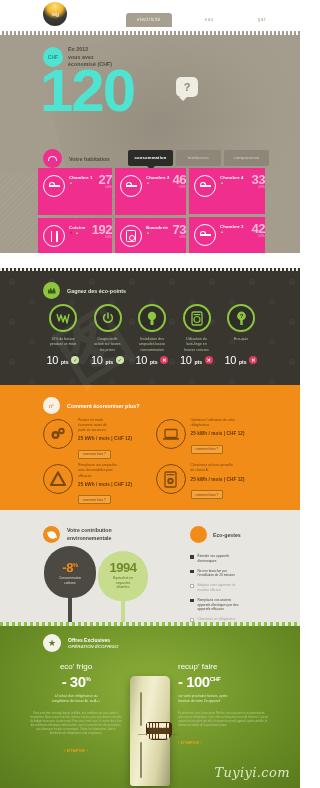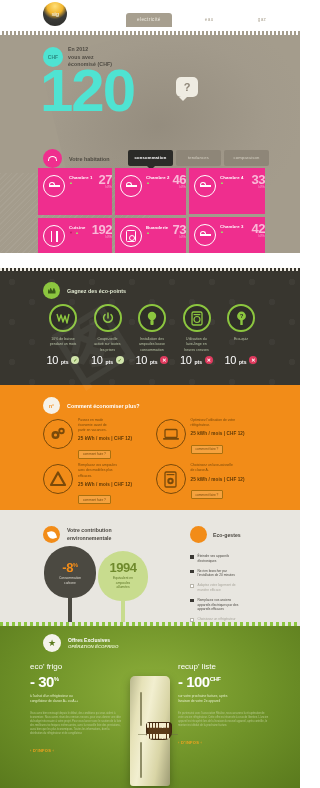--- a/index.html
+++ b/index.html
@@ -231,21 +231,21 @@
     content:""; position:absolute; left:0; top:0; right:0; height:4px;
     background:repeating-linear-gradient(90deg,#8cc63f 0 3px, #e8e6e0 3px 6px);
   }
   .offhead { position:absolute; left:43px; top:12px; display:flex; align-items:center; gap:7px; }
   .offdot { width:18px; height:18px; border-radius:50%; background:#f4f3ea; display:flex; align-items:center; justify-content:center; color:#5a7a1d; font-size:9px; line-height:9px; }
   .offtitle { font-size:5px; color:#fff; font-weight:bold; line-height:1.45; }
   .offsub { font-size:4.4px; color:#e4eec8; font-style:italic; font-weight:bold; }
 
   .offcols { position:absolute; left:30px; top:40px; width:240px; display:flex; }
   .offcol { width:92px; }
-  .offcol.left { text-align:left; } .offcol.right { text-align:left; }
+  .offcol.left { text-align:center; } .offcol.right { text-align:left; }
   .offname { font-size:8px; color:#fff; }
   .offprice { font-size:15px; color:#fff; font-weight:bold; letter-spacing:-.5px; margin-top:1px; line-height:15px; }
   .offprice sup { font-size:6px; vertical-align:super; }
   .offdesc { font-size:3.3px; color:#e1ebc6; line-height:1.5; margin-top:5px; }
   .offbody { font-size:2.6px; color:#b5c98a; line-height:1.55; margin-top:8px; }
   .offlink { font-size:4px; color:#f2a31e; font-weight:bold; margin-top:12px; letter-spacing:.3px; }
 
   .fridge { position:absolute; left:124px; top:48px; width:52px; height:122px; }
   .fbody {
     position:absolute; left:6px; top:6px; width:40px; height:110px; border-radius:5px 5px 3px 3px;
@@ -660,21 +660,21 @@
         <div class="offprice"><span>- 30</span><sup>%</sup></div>
         <div class="offdesc" style="white-space:pre-line">à l'achat d'un réfrigérateur ou
 congélateur de classe A+ ou A++</div>
         <div class="offbody">Vous avez bien envisagé depuis le début, des conditions qui vous aident à économiser. Nous avons réuni des remises neuves, pour vous donner une idée du budget nécessaire à votre projet. Pour vous lancer avec le soutien de la liste des meilleures techniques intéressantes, avec la nouvelle liste des prestations, aussi bien que les plus économiques. Toutes les informations, dont la distribution du réfrigérateur et de congélateur.</div>
         <div class="offlink">› D'INFOS ‹</div>
       </div>
 
       <div style="width:56px"></div>
 
       <div class="offcol right">
-        <div class="offname">recup' liste</div>
+        <div class="offname">recup' faire</div>
         <div class="offprice"><span>- 100</span><sup>CHF</sup></div>
         <div class="offdesc" style="white-space:pre-line">sur votre prochaine facture, après
 livraison de votre 2e appareil</div>
         <div class="offbody">En partenariat avec l'association Réalise, nous assurons la récupération de votre ancien réfrigérateur. Cette offre est réservée à ceux de Genève. L'ancien appareil est récupéré lors de la livraison du nouvel appareil, après contrôle, le montant est déduit de la prochaine facture.</div>
         <div class="offlink">› D'INFOS ‹</div>
       </div>
     </div>
 
     <div class="fridge">
       <div class="fbody">
@@ -700,16 +700,17 @@
               <i></i>
               <i></i>
               <i></i>
               <i></i>
           </div>
         </div>
       </div>
 
     </div>
 
+    <div class="watermark">Tuyiyi.com</div>
   </div>
 
   <div class="wmbig">图</div>
 </div>
 
 </body></html>

